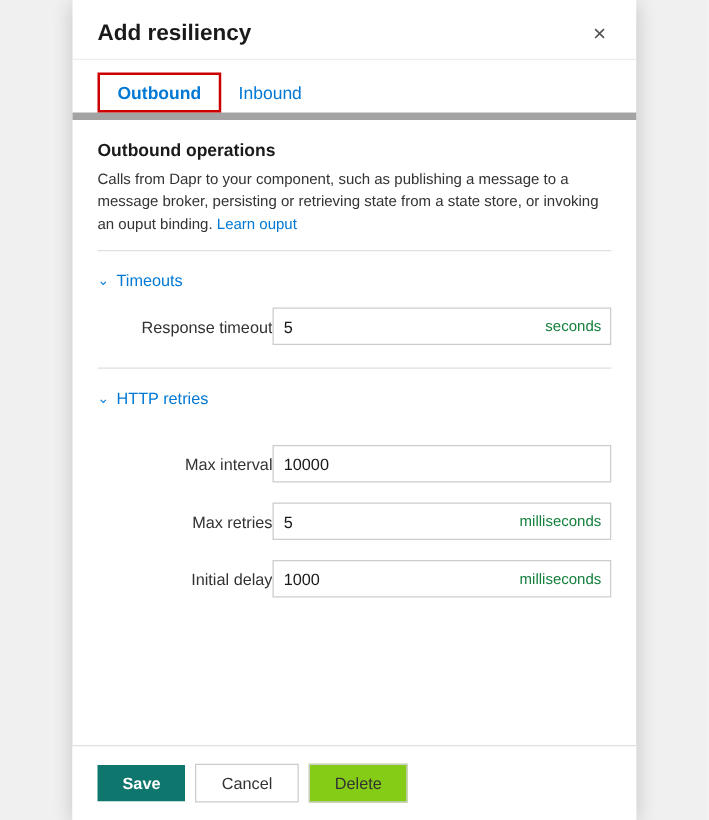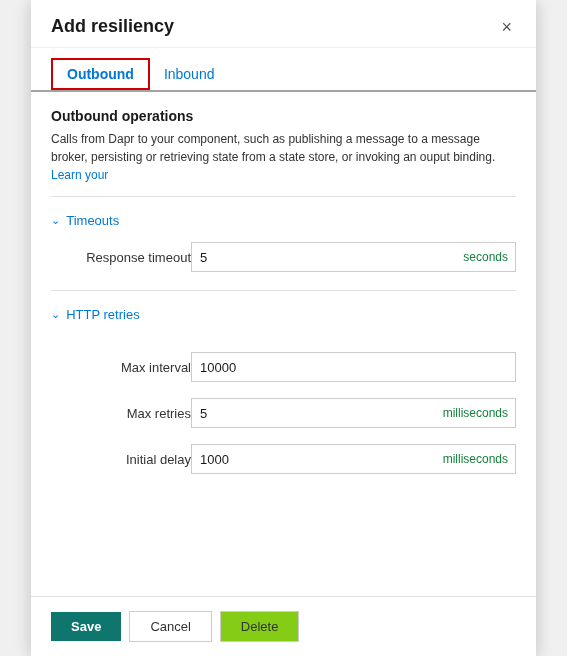--- a/index.html
+++ b/index.html
@@ -7,21 +7,21 @@
       font-family: 'Segoe UI', Arial, sans-serif;
       font-size: 13px;
       background: #f0f0f0;
       display: flex;
       justify-content: center;
       align-items: center;
       min-height: 100vh;
     }
     .dialog {
       background: #fff;
-      width: 505px;
+      width: 451px;
       min-height: 656px;
       position: relative;
       display: flex;
       flex-direction: column;
       box-shadow: 0 2px 16px rgba(0,0,0,0.2);
     }
     .dialog-header {
       display: flex;
       align-items: center;
       justify-content: space-between;
@@ -39,21 +39,21 @@
       font-size: 18px;
       cursor: pointer;
       color: #555;
       padding: 0 4px;
       line-height: 1;
     }
     .tabs {
       display: flex;
       padding: 10px 20px 0 20px;
       gap: 0;
-      border-bottom: 2px solid #a3a3a3;
+      border-bottom: 6px solid #a3a3a3;
     }
     .tab {
       padding: 6px 14px;
       cursor: pointer;
       font-size: 14px;
       color: #333;
       border: none;
       background: none;
       position: relative;
     }
@@ -200,21 +200,21 @@
     <button class="tab active">Outbound</button>
     <button class="tab">Inbound</button>
   </div>
 
   <div class="dialog-body">
 
     <div>
       <div class="section-title">Outbound operations</div>
       <div class="section-desc">
         <span>Calls from Dapr to your component, such as publishing a message to a message broker, persisting or retrieving state from a state store, or invoking an ouput binding.</span>
-        <a href="#">Learn your</a>
+        <a href="#">Learn ouput</a>
       </div>
     </div>
 
     <hr class="divider">
 
     <div class="section-block">
       <div class="collapsible-header">
         <span class="chevron">⌄</span>
         <span class="collapsible-label">Timeouts</span>
       </div>

